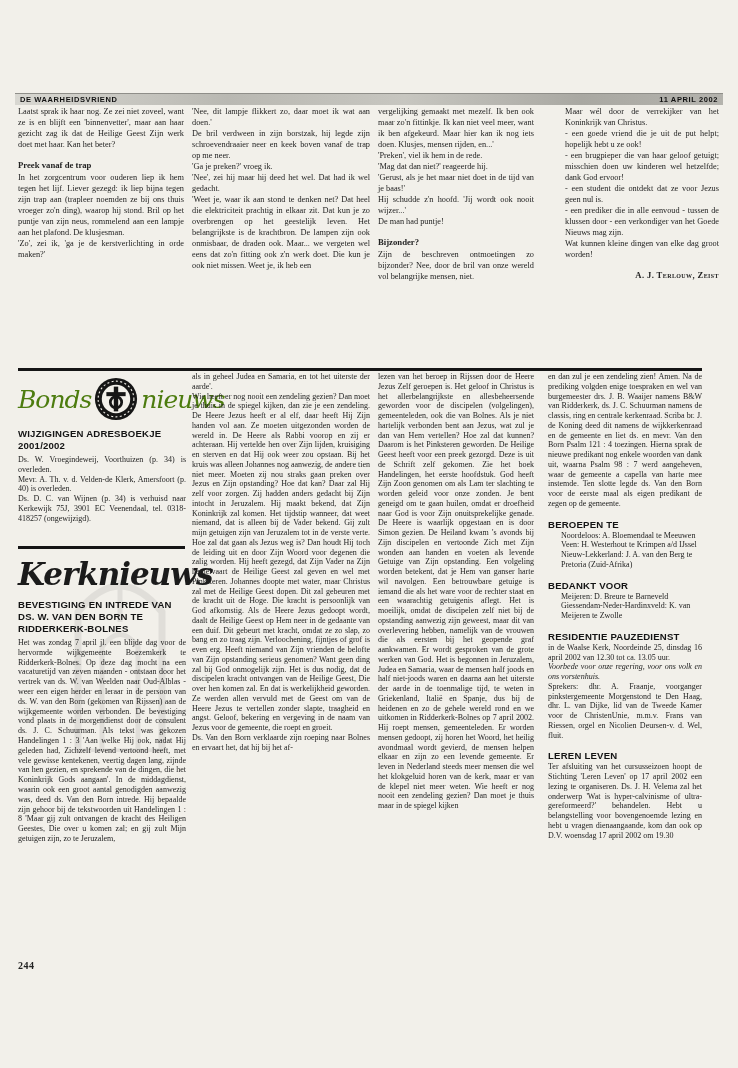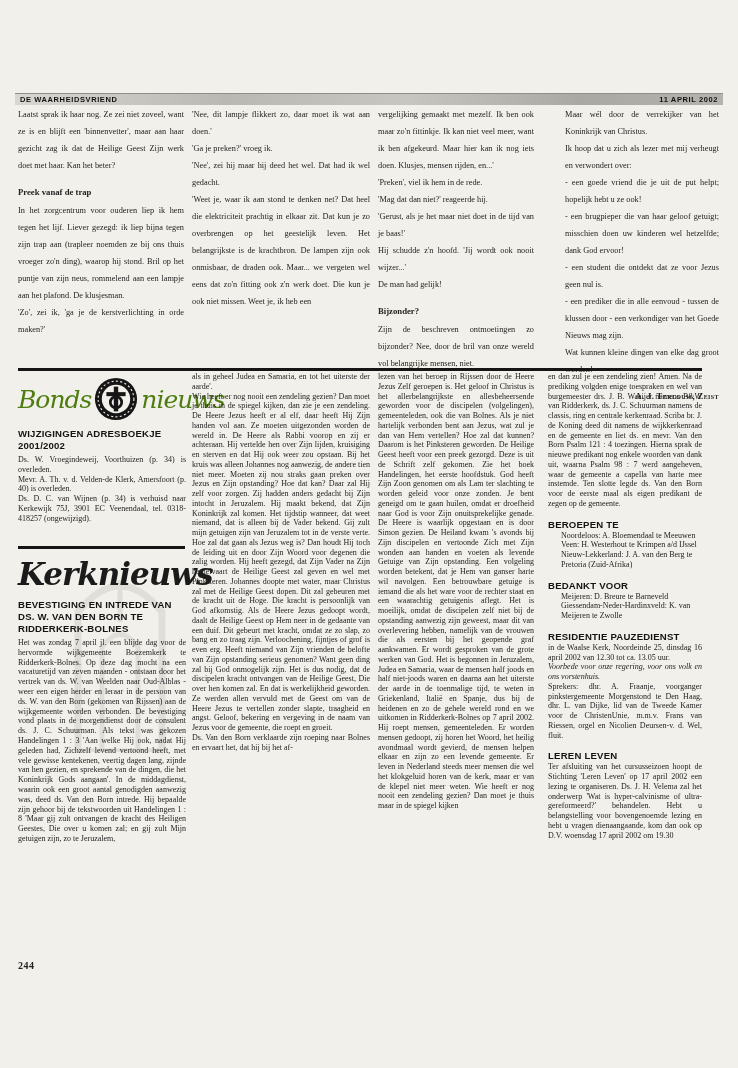--- a/index.html
+++ b/index.html
@@ -7,21 +7,21 @@
        font-family:"Liberation Serif","DejaVu Serif",serif;color:#232323;}
   .abs{position:absolute;}
   
   .masthead{left:15px;right:15px;top:93px;height:12px;
     background:linear-gradient(90deg,#d8d7d1 0%,#b9b8b2 30%,#c7c6c0 55%,#a9a8a2 80%,#b4b3ad 100%);
     display:flex;justify-content:space-between;align-items:center;padding:0 5px;box-sizing:border-box;
     border-top:1px solid #8f8e89;gap:44px;}
   .masthead span{font-family:"Liberation Sans",sans-serif;font-weight:bold;font-size:7.5px;
     letter-spacing:.6px;color:#121212;}
   
-  .mcol{top:106px;text-align:justify;font-size:8.3px;line-height:17px;}
+  .mcol{top:106px;text-align:justify;font-size:8.3px;line-height:11px;}
   .mcol p{margin:0;}
   .m1{left:18px;width:166px;}
   .m2{left:192px;width:178px;}
   .m3{left:378px;width:156px;}
   .m4{left:565px;width:154px;}
   .subhead{font-weight:bold;font-size:8.7px;margin:10px 0 1px 0 !important;text-align:left;}
   .firstgap{margin-bottom:10px !important;}
   .sig{margin-top:10px !important;text-align:right;font-variant:small-caps;font-weight:bold;
        letter-spacing:.4px;font-size:8.6px;}
   
@@ -66,39 +66,39 @@
 
   <section class="abs mcol m1">
     <p class="firstgap">Laatst sprak ik haar nog. Ze zei niet zoveel, want ze is en blijft een 'binnenvetter', maar aan haar gezicht zag ik dat de Heilige Geest Zijn werk doet met haar. Kan het beter?</p>
     <p class="subhead">Preek vanaf de trap</p>
     <p>In het zorgcentrum voor ouderen liep ik hem tegen het lijf. Liever gezegd: ik liep bijna tegen zijn trap aan (trapleer noemden ze bij ons thuis vroeger zo'n ding), waarop hij stond. Bril op het puntje van zijn neus, rommelend aan een lampje aan het plafond. De klusjesman.</p>
     <p>'Zo', zei ik, 'ga je de kerstverlichting in orde maken?'</p>
   </section>
 
   <section class="abs mcol m2">
     <p>'Nee, dit lampje flikkert zo, daar moet ik wat aan doen.'</p>
+    <p>De bril verdween in zijn borstzak, hij legde zijn schroevendraaier neer en keek boven vanaf de trap op me neer.</p>
     <p>'Ga je preken?' vroeg ik.</p>
     <p>'Nee', zei hij maar hij deed het wel. Dat had ik wel gedacht.</p>
     <p>'Weet je, waar ik aan stond te denken net? Dat heel die elektriciteit prachtig in elkaar zit. Dat kun je zo overbrengen op het geestelijk leven. Het belangrijkste is de krachtbron. De lampen zijn ook onmisbaar, de draden ook. Maar... we vergeten wel eens dat zo'n fitting ook z'n werk doet. Die kun je ook niet missen. Weet je, ik heb een</p>
   </section>
 
   <section class="abs mcol m3">
     <p>vergelijking gemaakt met mezelf. Ik ben ook maar zo'n fittinkje. Ik kan niet veel meer, want ik ben afgekeurd. Maar hier kan ik nog iets doen. Klusjes, mensen rijden, en...'</p>
     <p>'Preken', viel ik hem in de rede.</p>
     <p>'Mag dat dan niet?' reageerde hij.</p>
     <p>'Gerust, als je het maar niet doet in de tijd van je baas!'</p>
     <p>Hij schudde z'n hoofd. 'Jij wordt ook nooit wijzer...'</p>
-    <p>De man had gelijk!</p>
+    <p>De man had puntje!</p>
     <p class="subhead">Bijzonder?</p>
     <p>Zijn de beschreven ontmoetingen zo bijzonder? Nee, door de bril van onze wereld vol belangrijke mensen, niet.</p>
   </section>
 
   <section class="abs mcol m4">
     <p>Maar wél door de verrekijker van het Koninkrijk van Christus.</p>
-    <p>Ik hoop dat u zich als lezer met mij verheugt en verwondert over:</p>
     <p>- een goede vriend die je uit de put helpt; hopelijk hebt u ze ook!</p>
     <p>- een brugpieper die van haar geloof getuigt; misschien doen uw kinderen wel hetzelfde; dank God ervoor!</p>
     <p>- een student die ontdekt dat ze voor Jezus geen nul is.</p>
     <p>- een prediker die in alle eenvoud - tussen de klussen door - een verkondiger van het Goede Nieuws mag zijn.</p>
     <p>Wat kunnen kleine dingen van elke dag groot worden!</p>
     <p class="sig">A. J. Terlouw, Zeist</p>
   </section>
 
   <div class="abs rule-full"></div>
 

